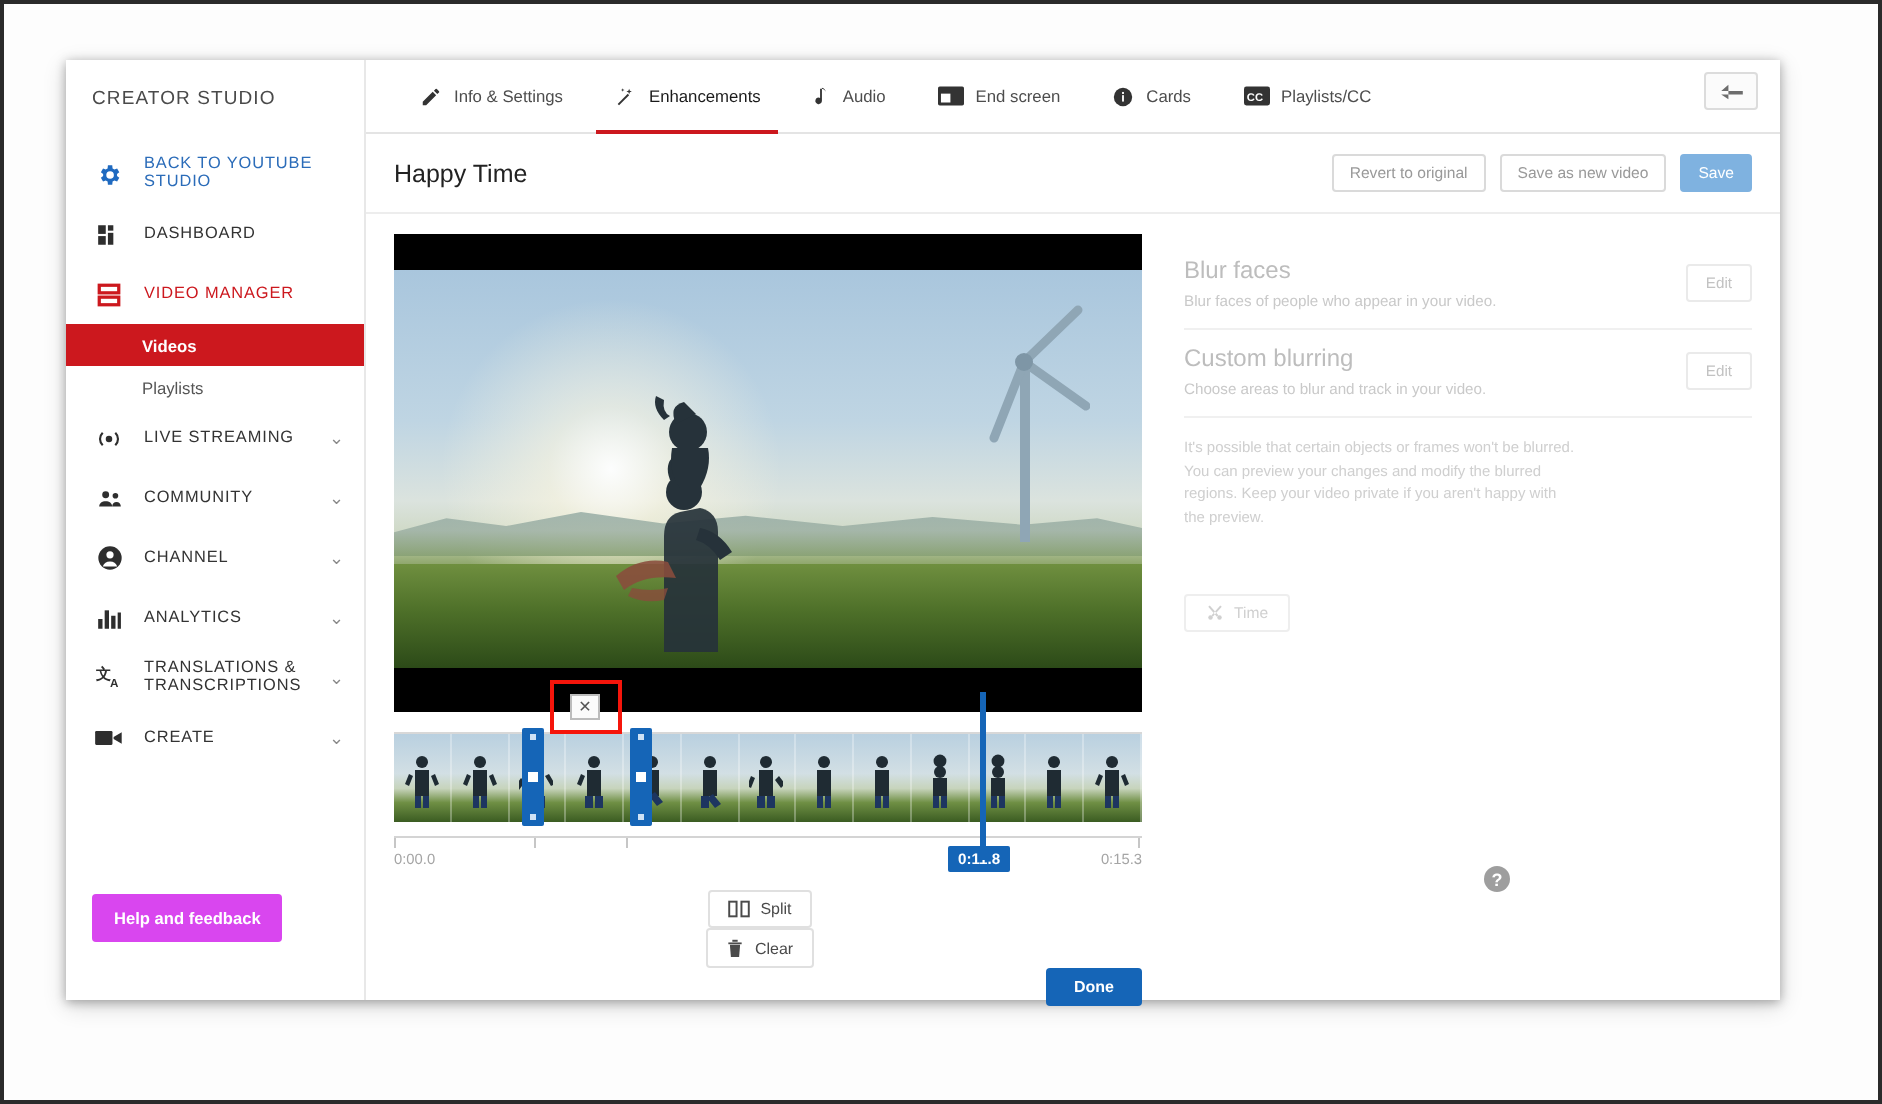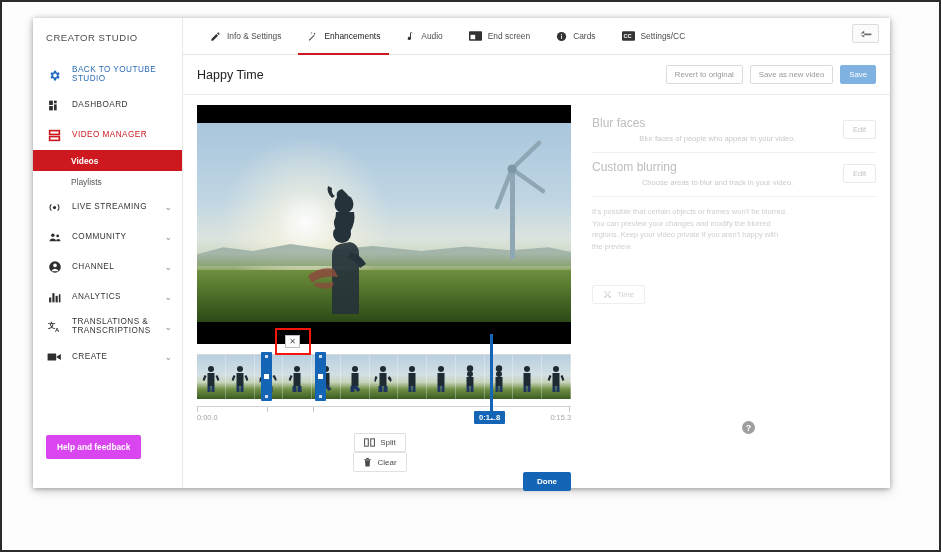--- a/index.html
+++ b/index.html
@@ -9,21 +9,21 @@
     background: #ffffff;
     overflow: hidden;
   }
   #frame {
     position: absolute; inset: 0;
     border: 2px solid #2b2b2b;
     background: #fdfdfd;
   }
   #app {
     position: absolute;
-    left: 31px; top: 16px;
+    left: 31px; top: 28px;
     width: 857px; height: 470px;
     background: #ffffff;
     box-shadow: 0 1px 5px rgba(0,0,0,.30), 0 3px 11px rgba(0,0,0,.16);
     display: flex;
   }
 
   
   #sidebar {
     width: 150px; height: 100%;
     background: #ffffff;
@@ -137,21 +137,21 @@
     position: absolute; left: 0; right: 0; height: 18px; background: #000; z-index: 3;
   }
   .bar-top { top: 0; }
   .bar-bot { bottom: 0; height: 22px; }
 
   
   #fx-col { flex: 1 1 auto; padding-left: 17px; padding-top: 4px; }
   .fx-row { padding: 7px 0 9px 0; border-bottom: 1px solid #f0f0f0; display: flex; align-items: flex-start; }
   .fx-texts { flex: 1 1 auto; }
   .fx-title { font-size: 12px; color: #bdbdbd; font-weight: 400; margin-bottom: 4px; }
-  .fx-sub { font-size: 7.6px; color: #c9c9c9; text-align: center; }
+  .fx-sub { font-size: 7.6px; color: #c9c9c9; }
   .fx-edit {
     border: 1px solid #eaeaea; background: #fff; color: #c2c2c2;
     font-size: 7.6px; padding: 4px 9px; border-radius: 2px; cursor: pointer; margin-top: 4px;
   }
   #fx-note { font-size: 7.5px; color: #cfcfcf; line-height: 1.55; padding: 9px 0 0 0; width: 197px; }
   #trim-btn {
     margin-top: 32px; display: inline-flex; align-items: center; gap: 5px;
     border: 1px solid #eeeeee; background: #fff; color: #d0d0d0;
     font-size: 7.8px; padding: 4px 10px; border-radius: 2px; cursor: pointer;
   }
@@ -396,21 +396,21 @@
         </span>
         <span>Cards</span>
       </div>
       <div class="tab">
         <span class="t-ico">
           <svg width="13" height="10" viewBox="0 0 22 16" fill="#333">
                 <rect x="0" y="0" width="22" height="16" rx="2"></rect>
                 <text x="2.4" y="12" font-size="9.5" font-family="sans-serif" font-weight="bold" fill="#fff">CC</text>
               </svg>
         </span>
-        <span>Settings/CC</span>
+        <span>Playlists/CC</span>
       </div>
 
       <div id="back-btn">
         <span>
           <svg width="12" height="10" viewBox="0 0 20 14" fill="#6d6d6d">
                 <path d="M7 1L1 6.2h18V9H1L7 13z"></path>
               </svg>
         </span>
       </div>
     </div>

